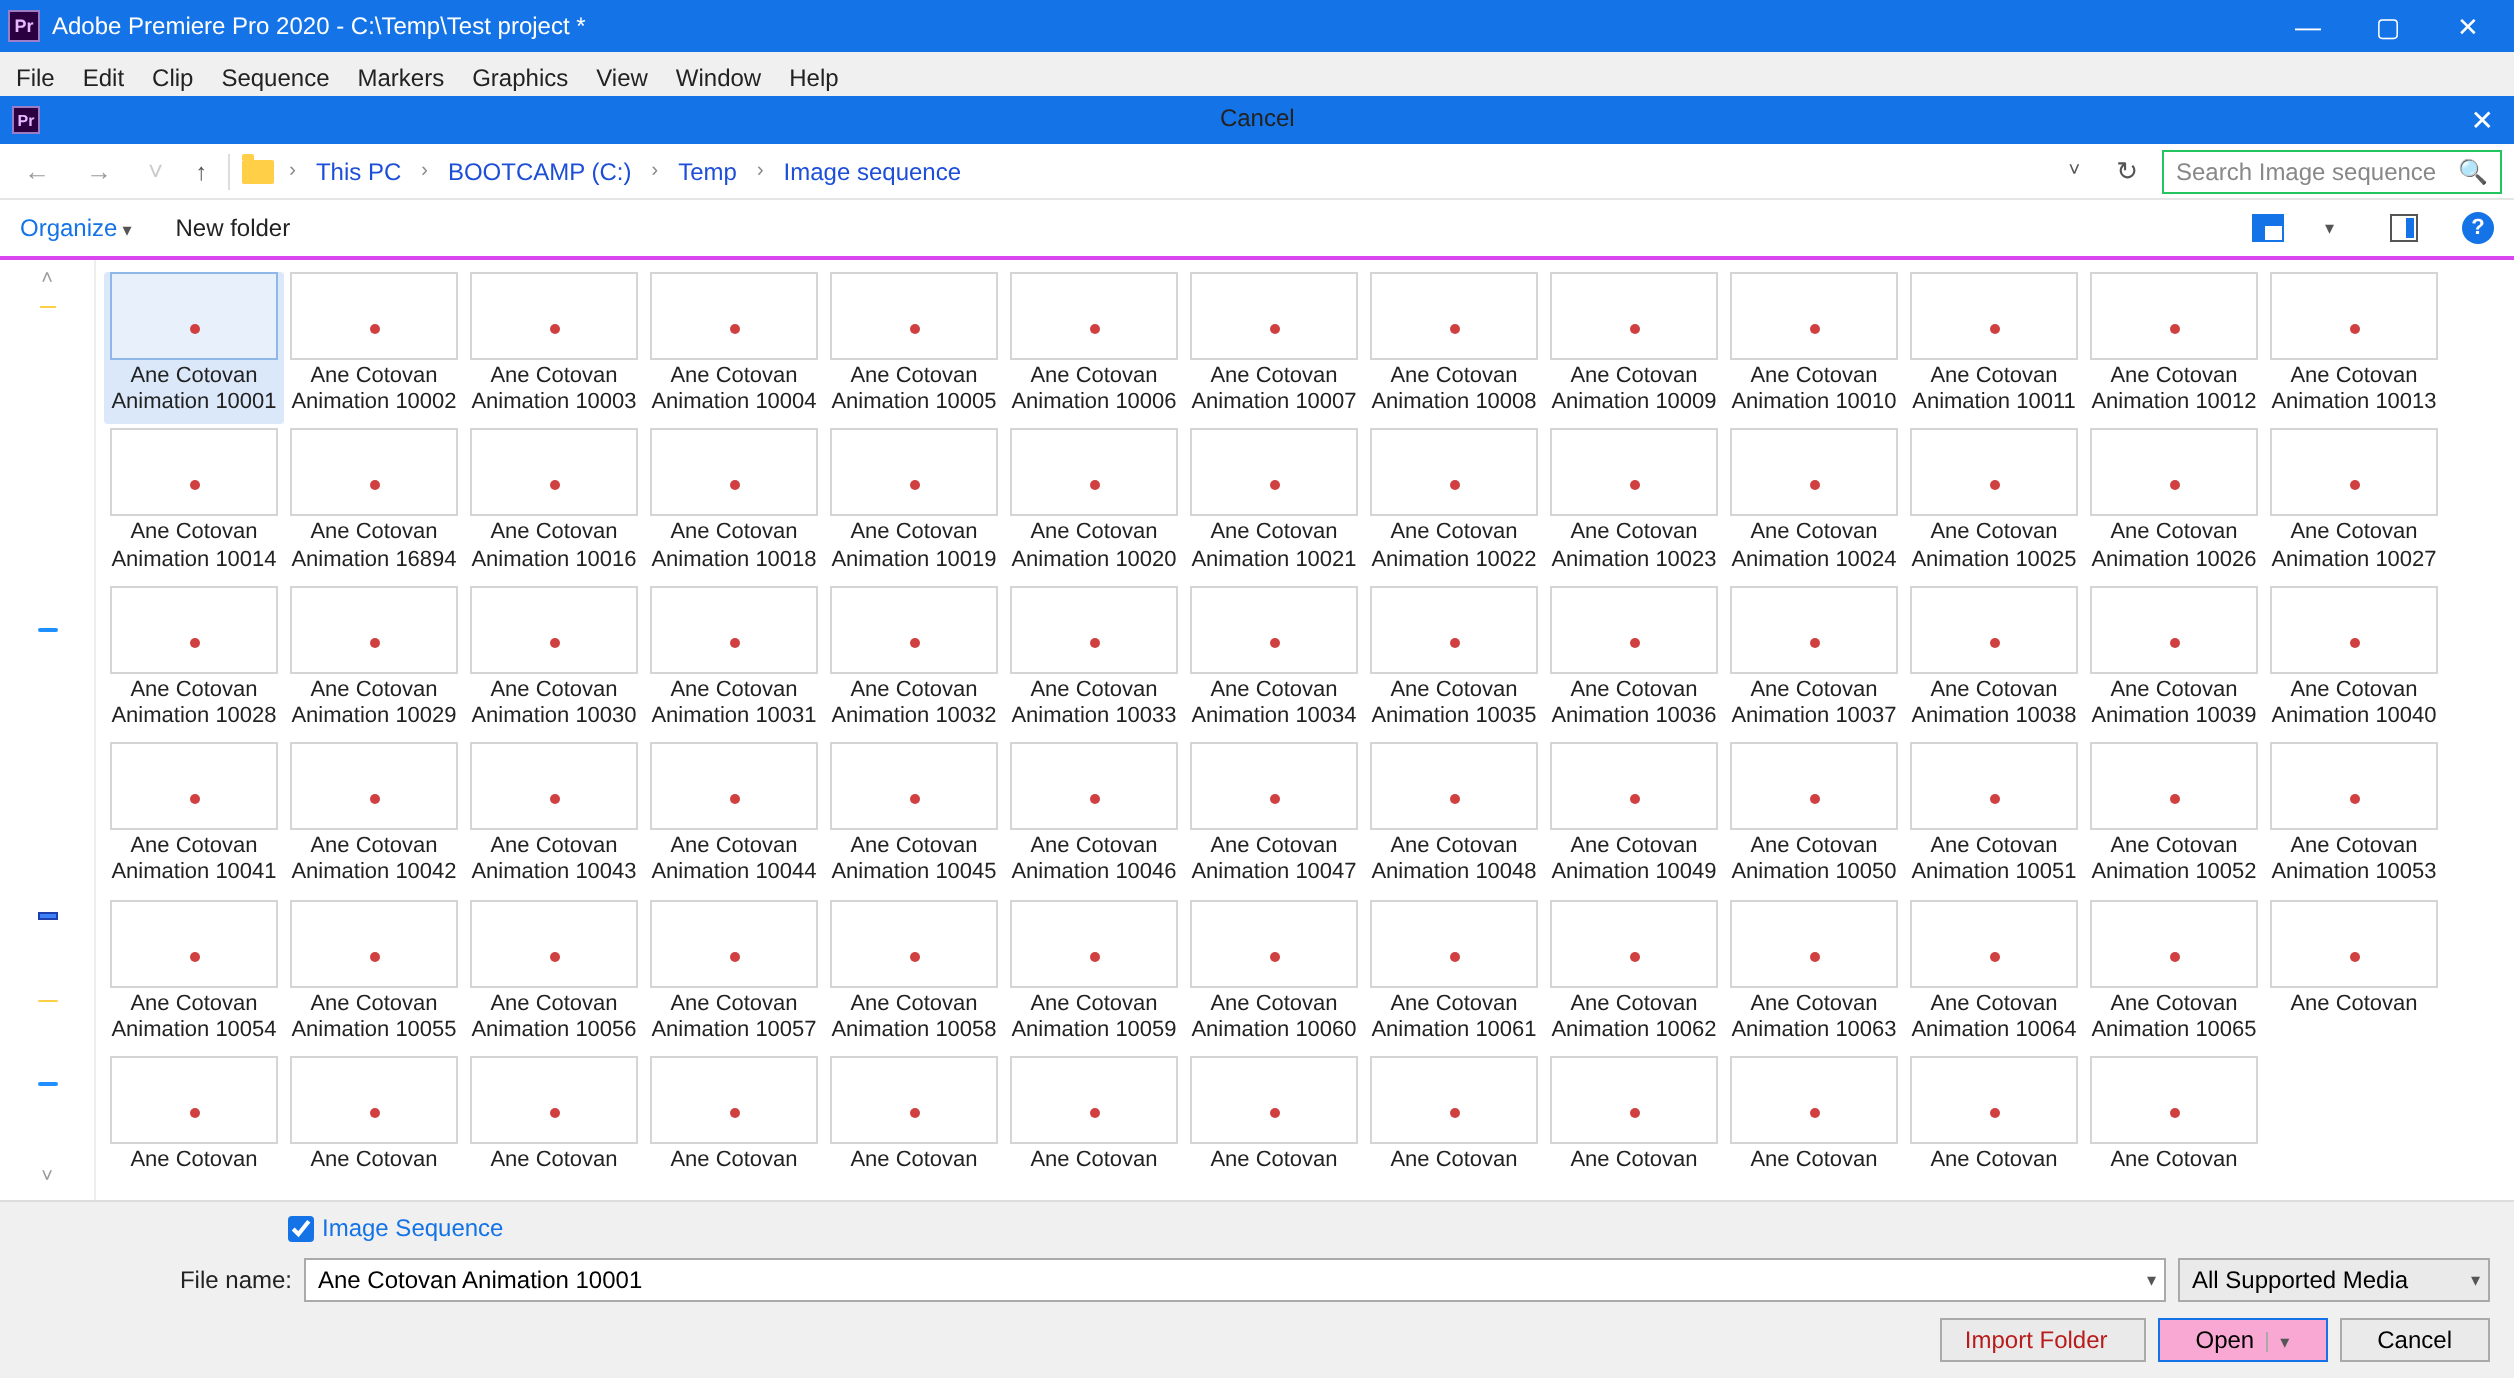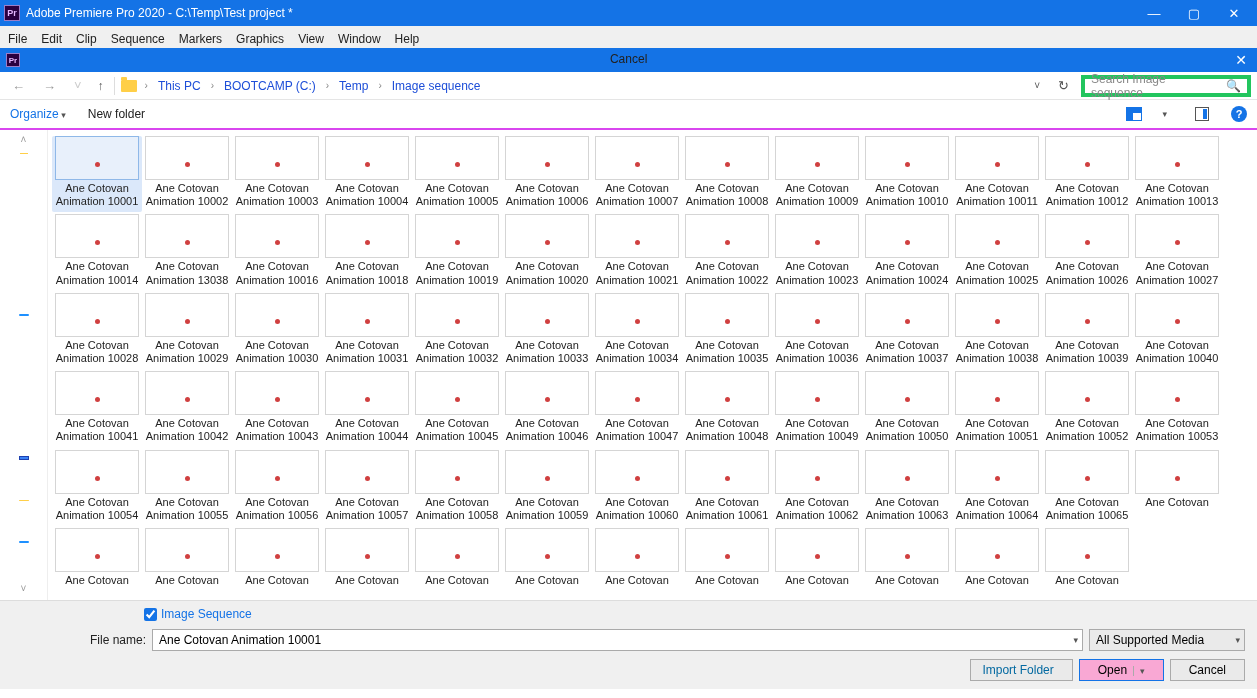--- a/index.html
+++ b/index.html
@@ -23,21 +23,21 @@
 .navbar .navarrow { color: #999; font-size: 13px; padding: 0 6px; }
 .navbar .uparrow { color: #555; font-size: 12px; padding: 0 4px; }
 .navbar .divider { width: 1px; height: 18px; background: #ddd; }
 .navbar .foldericon { width: 16px; height: 12px; background: #ffcf48; border-radius: 1px; position: relative; }
 .navbar .foldericon::before { content: ""; position: absolute; top: -3px; left: 0; width: 6px; height: 3px; background: #ffcf48; border-radius: 1px 1px 0 0; }
 .navbar .crumb { font-size: 12px; color: #1d4ed8; padding: 0 2px; white-space: nowrap; }
 .navbar .sep { color: #888; font-size: 10px; padding: 0 2px; }
 .navbar .spacer { flex: 1; }
 .navbar .dropcaret { color: #555; font-size: 10px; padding: 0 6px; }
 .navbar .refresh { color: #555; font-size: 13px; padding: 0 6px; }
-.navbar .searchbox { width: 170px; height: 22px; border: 4px solid #22c55e; display: flex; align-items: center; padding: 0 6px; color: #888; font-size: 12px; gap: 6px; }
+.navbar .searchbox { width: 170px; height: 22px; border: 1px solid #22c55e; display: flex; align-items: center; padding: 0 6px; color: #888; font-size: 12px; gap: 6px; }
 .navbar .searchbox .mag { margin-left: auto; color: #1473e6; font-size: 12px; }
 
 .toolbar { height: 30px; background: #fff; border-bottom: 2px solid #d946ef; display: flex; align-items: center; padding: 0 10px; gap: 22px; }
 .toolbar .org { color: #1473e6; font-size: 12px; }
 .toolbar .org::after { content: " ▾"; font-size: 9px; color: #555; }
 .toolbar .newf { color: #222; font-size: 12px; }
 .toolbar .spacer { flex: 1; }
 .toolbar .viewicon { width: 16px; height: 14px; display: inline-block; }
 .toolbar .viewicon.thumbs { background: linear-gradient(to right,#1473e6 40%,transparent 40%),linear-gradient(to bottom,#1473e6 40%,transparent 40%); border: 1px solid #1473e6; }
 .toolbar .caretd { font-size: 9px; color: #555; margin-left: -2px; margin-right: 6px; }
@@ -72,21 +72,21 @@
 
 .filerow { display: flex; align-items: center; gap: 6px; }
 .filerow .lbl { font-size: 12px; color: #222; width: 134px; text-align: right; }
 .filerow .fname { flex: 1; height: 22px; border: 1px solid #aaa; background: #fff; padding: 0 6px; font-size: 12px; display: flex; align-items: center; position: relative; }
 .filerow .fname .dd { position: absolute; right: 4px; font-size: 9px; color: #555; }
 .filerow .filter { width: 156px; height: 22px; border: 1px solid #aaa; background: #eaeaea; padding: 0 6px; font-size: 12px; display: flex; align-items: center; position: relative; }
 .filerow .filter .dd { position: absolute; right: 4px; font-size: 9px; color: #555; }
 
 .btnrow { display: flex; justify-content: flex-end; gap: 6px; padding-top: 8px; }
 .btnrow button { height: 22px; padding: 0 18px; font-size: 12px; border: 1px solid #aaa; background: #eaeaea; }
-.btnrow button.disabled { color: #0369a1; padding-left: 11px; }
+.btnrow button.disabled { color: #b91c1c; padding-left: 11px; }
 .btnrow button.primary { border: 1px solid #1473e6; background: #f9a8d4; }
 .btnrow .dd { font-size: 9px; margin-left: 4px; color: #555; }
 .btnrow .spliticon { border-left: 1px solid #aaa; padding-left: 6px; margin-left: 6px; }
 
 </style>
 </head>
 <body>
 
 <div class="titlebar">
   <span class="pr-icon">Pr</span>
@@ -243,21 +243,21 @@
         <div class="item">
           <div class="thumb">
             <span class="dot"></span>
           </div>
           <div class="label">Ane Cotovan Animation 10014</div>
         </div>
         <div class="item">
           <div class="thumb">
             <span class="dot"></span>
           </div>
-          <div class="label">Ane Cotovan Animation 13038</div>
+          <div class="label">Ane Cotovan Animation 16894</div>
         </div>
         <div class="item">
           <div class="thumb">
             <span class="dot"></span>
           </div>
           <div class="label">Ane Cotovan Animation 10016</div>
         </div>
         <div class="item">
           <div class="thumb">
             <span class="dot"></span>

